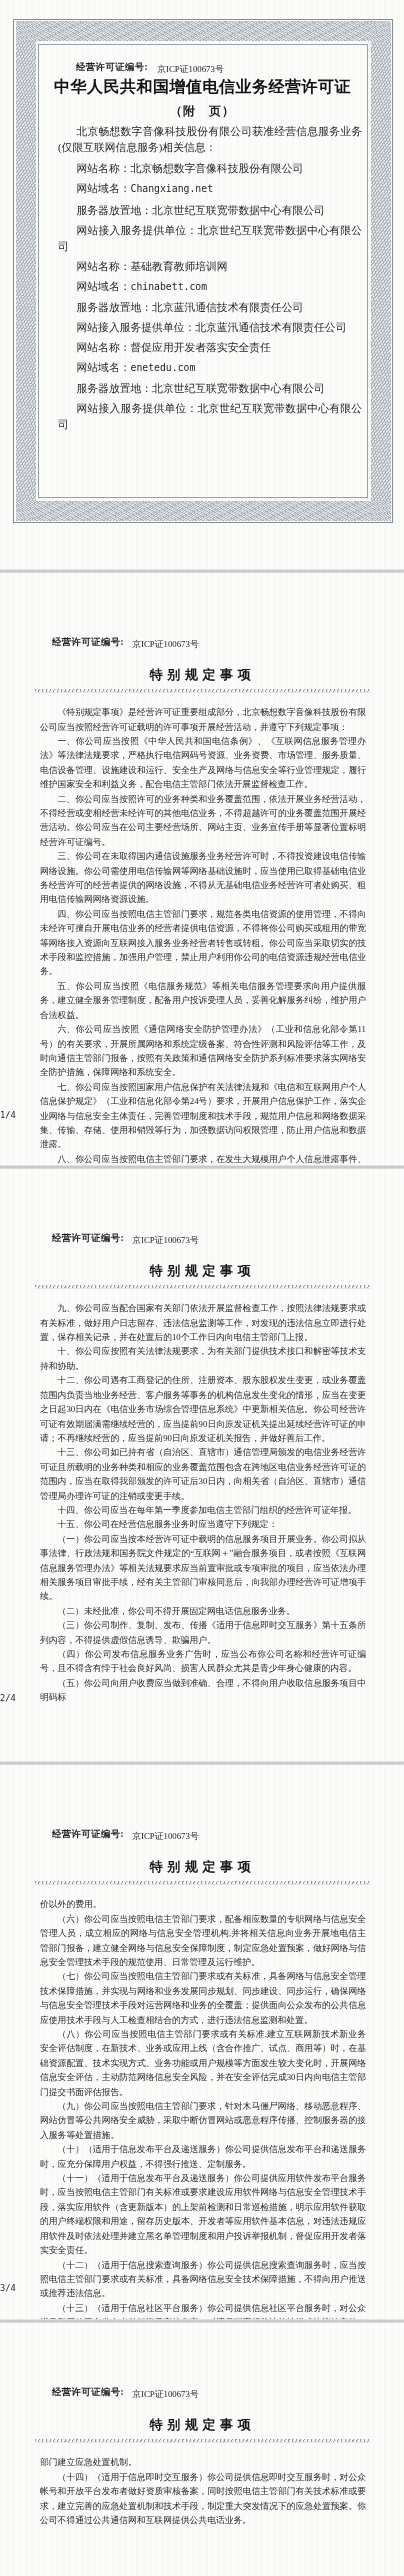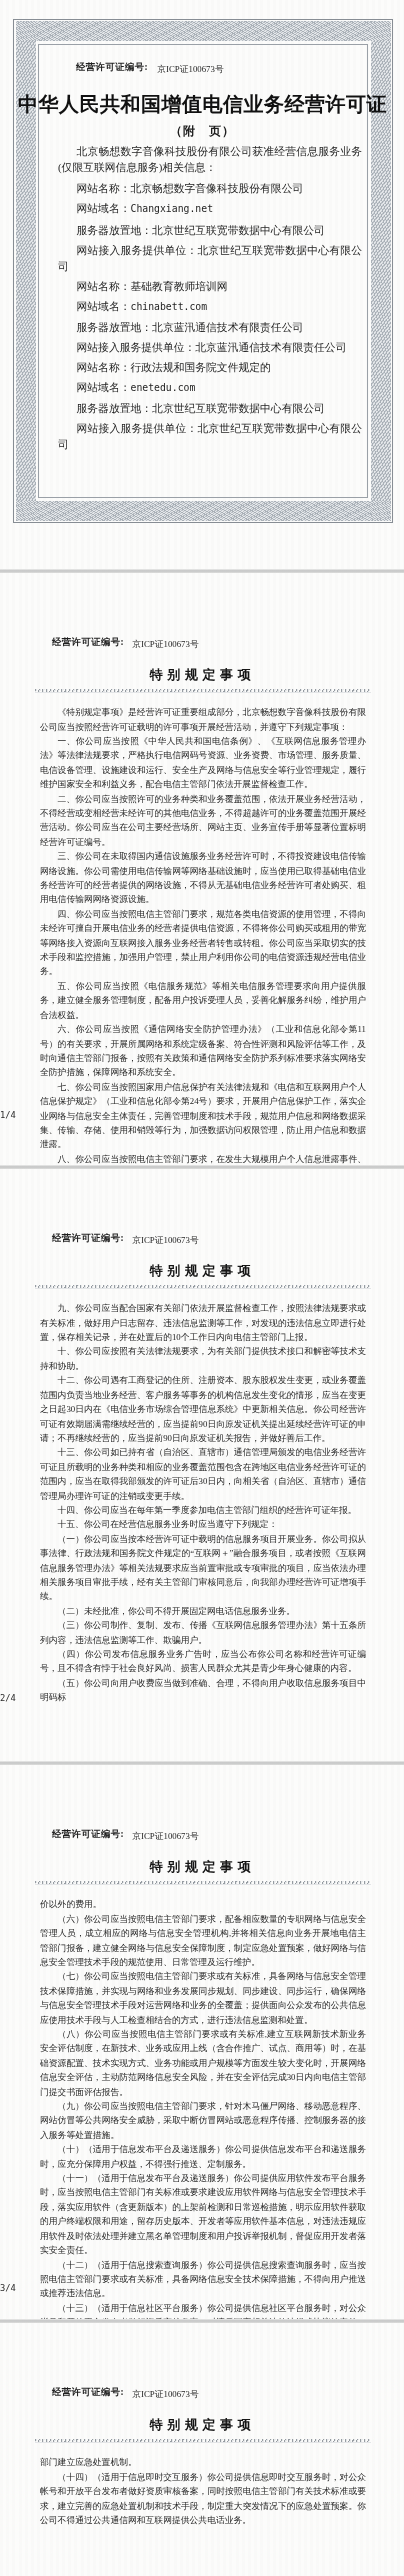--- a/index.html
+++ b/index.html
@@ -38,22 +38,22 @@
     position:absolute; inset:24px;
     border:0.5px solid #9aa0a7;
   }
   .cert-content{position:absolute; inset:0; z-index:2;}
   .cert-head{margin:61px 0 0 76px; font-size:9.3px; font-weight:bold; letter-spacing:0.5px;}
   .cert-head .num{
     font-weight:normal; font-size:8.8px; letter-spacing:0;
     display:inline-block; transform:translateY(2.1px); margin-left:6.2px;
   }
   .cert-title{
-    margin-top:17px; text-align:center;
-    font-size:20px; font-weight:bold; letter-spacing:0.5px; color:#111;
+    margin-top:3px; text-align:center;
+    font-size:16px; font-weight:bold; letter-spacing:0.5px; color:#111;
   }
   .cert-subtitle{
     margin-top:5.2px; text-align:center;
     font-size:12px; font-weight:bold; letter-spacing:1px;
   }
   .cert-body{
     margin:3px 43px 0 58px;
     font-size:10.8px; line-height:16px;
     text-align:justify;
   }
@@ -116,21 +116,21 @@
         <p><span>网站名称：</span><span>北京畅想数字音像科技股份有限公司</span></p>
         <p><span>网站域名：</span><span class="mono">Changxiang.net</span></p>
         <p><span>服务器放置地：</span><span>北京世纪互联宽带数据中心有限公司</span></p>
         <p><span>网站接入服务提供单位：</span><span>北京世纪互联宽带数据中心有限公司</span></p>
 
         <p><span>网站名称：</span><span>基础教育教师培训网</span></p>
         <p><span>网站域名：</span><span class="mono">chinabett.com</span></p>
         <p><span>服务器放置地：</span><span>北京蓝汛通信技术有限责任公司</span></p>
         <p><span>网站接入服务提供单位：</span><span>北京蓝汛通信技术有限责任公司</span></p>
 
-        <p><span>网站名称：</span><span>行政法规和国务院文件规定的</span></p>
+        <p><span>网站名称：</span><span>督促应用开发者落实安全责任</span></p>
         <p><span>网站域名：</span><span class="mono">enetedu.com</span></p>
         <p><span>服务器放置地：</span><span>北京世纪互联宽带数据中心有限公司</span></p>
         <p><span>网站接入服务提供单位：</span><span>北京世纪互联宽带数据中心有限公司</span></p>
       </div>
     </div>
   </section>
 
   <div class="gap"></div>
 
   <section class="page page-prov1">
@@ -165,21 +165,21 @@
     <div class="title-divider"></div>
     <div class="prov-body">
       <p>九、你公司应当配合国家有关部门依法开展监督检查工作，按照法律法规要求或有关标准，做好用户日志留存、违法信息监测等工作，对发现的违法信息立即进行处置，保存相关记录，并在处置后的10个工作日内向电信主管部门上报。</p>
       <p>十、你公司应按照有关法律法规要求，为有关部门提供技术接口和解密等技术支持和协助。</p>
       <p>十二、你公司遇有工商登记的住所、注册资本、股东股权发生变更，或业务覆盖范围内负责当地业务经营、客户服务等事务的机构信息发生变化的情形，应当在变更之日起30日内在《电信业务市场综合管理信息系统》中更新相关信息。你公司经营许可证有效期届满需继续经营的，应当提前90日向原发证机关提出延续经营许可证的申请；不再继续经营的，应当提前90日向原发证机关报告，并做好善后工作。</p>
       <p>十三、你公司如已持有省（自治区、直辖市）通信管理局颁发的电信业务经营许可证且所载明的业务种类和相应的业务覆盖范围包含在跨地区电信业务经营许可证的范围内，应当在取得我部颁发的许可证后30日内，向相关省（自治区、直辖市）通信管理局办理许可证的注销或变更手续。</p>
       <p>十四、你公司应当在每年第一季度参加电信主管部门组织的经营许可证年报。</p>
       <p>十五、你公司在经营信息服务业务时应当遵守下列规定：</p>
       <p>（一）你公司应当按本经营许可证中载明的信息服务项目开展业务。你公司拟从事法律、行政法规和国务院文件规定的“互联网＋”融合服务项目，或者按照《互联网信息服务管理办法》等相关法规要求应当前置审批或专项审批的项目，应当依法办理相关服务项目审批手续，经有关主管部门审核同意后，向我部办理经营许可证增项手续。</p>
       <p>（二）未经批准，你公司不得开展固定网电话信息服务业务。</p>
-      <p>（三）你公司制作、复制、发布、传播《互联网信息服务管理办法》第十五条所列内容，违法信息监测等工作、欺骗用户。</p>
+      <p>（三）你公司制作、复制、发布、传播《适用于信息即时交互服务》第十五条所列内容，不得提供虚假信息诱导、欺骗用户。</p>
       <p>（四）你公司发布信息服务业务广告时，应当公布你公司名称和经营许可证编号，且不得含有悖于社会良好风尚、损害人民群众尤其是青少年身心健康的内容。</p>
       <p>（五）你公司向用户收费应当做到准确、合理，不得向用户收取信息服务项目中明码标</p>
     </div>
     <div class="page-num f2">2/4</div>
   </section>
 
   <div class="gap"></div>
 
   <section class="page page-prov3">
     <div class="prov-head">

